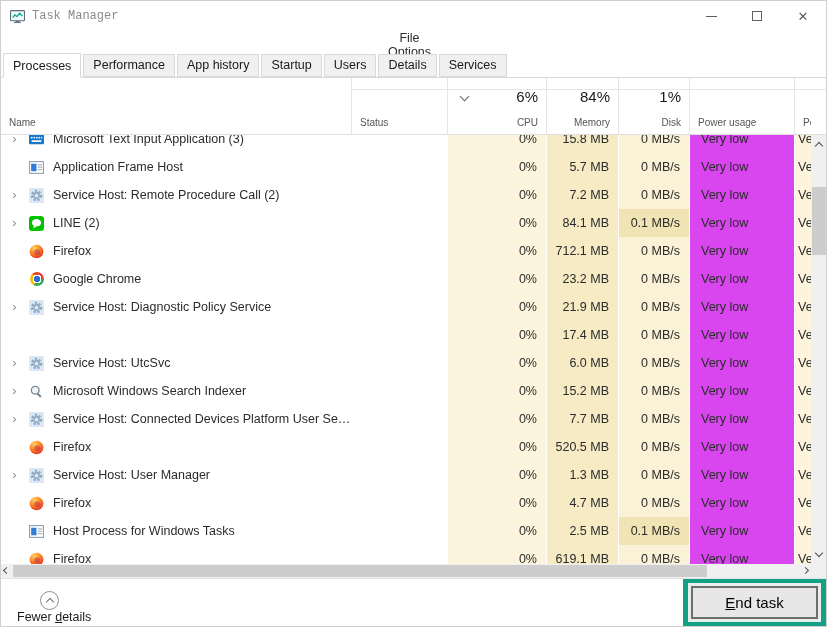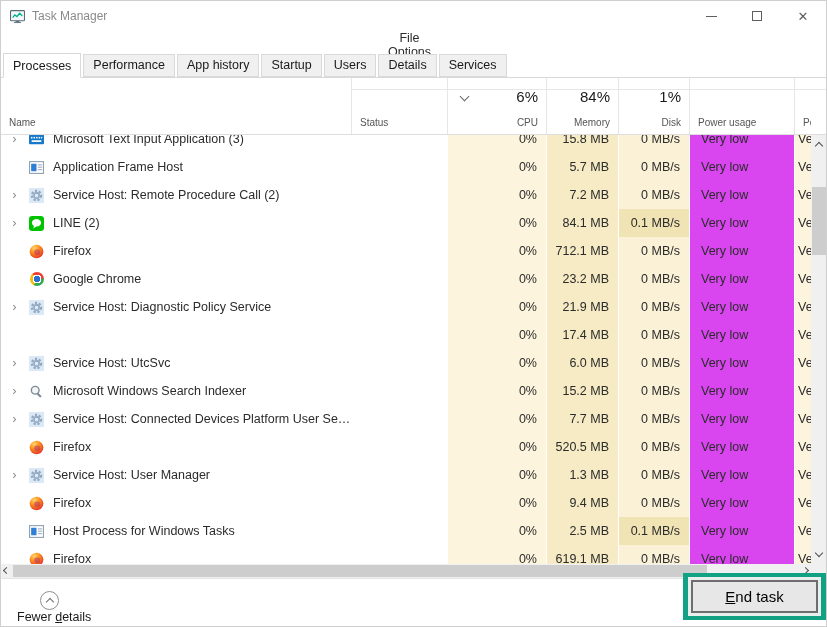--- a/index.html
+++ b/index.html
@@ -6,21 +6,21 @@
   html,body { width:827px; height:627px; overflow:hidden; background:#fff;
     font-family:"Liberation Sans", sans-serif; }
   .window { position:relative; width:827px; height:627px; background:#fff;
     border:1px solid #cfcfcf; overflow:hidden; }
 
   
   .titlebar { position:absolute; top:0; left:0; width:100%; height:30px;
     display:flex; align-items:center; padding-left:9px; }
   .app-icon { width:15px; height:15px; margin-right:7px; }
   .app-icon svg { width:100%; height:100%; display:block; }
-  .title-text { font-size:12px; color:#8a8a8a; }
+  .title-text { font-size:12px; color:#8a8a8a;font-family:Liberation Mono, monospace; }
   .win-controls { position:absolute; right:0; top:0; height:30px; display:flex; }
   .win-btn { width:46px; height:30px; display:flex; align-items:center; justify-content:center;
     color:#5f5f5f; font-size:12px; }
   .glyph-min { width:11px; height:1px; background:#5f5f5f; display:inline-block; }
   .glyph-max { width:10px; height:10px; border:1px solid #5f5f5f; display:inline-block; }
   .glyph-close { font-size:13px; color:#5f5f5f; }
 
   
   .menubar { position:absolute; top:30px; left:0; width:100%; height:22px;
     display:flex; align-items:center; padding-left:8px;flex-direction:column; }
@@ -84,21 +84,21 @@
   
   .footer { position:absolute; top:577px; left:0; width:100%; height:50px; background:#fff;
     border-top:1px solid #e3e3e3; }
   .fewer { position:absolute; left:16px; top:12px; display:flex; align-items:center; cursor:default;flex-direction:column; }
   .fewer-circle { width:19px; height:19px; border:1px solid #8f8f8f; border-radius:50%;
     display:flex; align-items:center; justify-content:center; margin-right:9px; }
   .fewer-circle .c-up { width:6px; height:6px; border-right:1.3px solid #707070; border-bottom:1.3px solid #707070;
     transform:rotate(-135deg); margin-top:3px; }
   .fewer-label { font-size:12.5px; color:#1a1a1a; }
   .underline-key { text-decoration:underline; }
-  .end-task-highlight { position:absolute; right:0; bottom:8px; width:143px; height:47px;
+  .end-task-highlight { position:absolute; right:0; bottom:2px; width:143px; height:47px;
     background:#12a182; display:flex; align-items:center; justify-content:center; }
   .end-task-btn { width:127px; height:33px; background:#e7e7e7; border:2px solid #6e6e6e;
     box-shadow:0 0 0 3px #e9efec; display:flex; align-items:center; justify-content:center;
     font-size:15px; color:#000; }
 </style>
 </head>
 <body>
 
 <div class="window">
 
@@ -444,21 +444,21 @@
                   </radialGradient>
                 </defs>
                 <circle cx="7" cy="7" r="6.4" fill="url(#fxg)"></circle>
                 <circle cx="7.6" cy="7.8" r="2.8" fill="#a7226e" opacity="0.45"></circle>
               </svg>
             </span>
             <span class="pname">Firefox</span>
           </div>
           <div class="cell status"></div>
           <div class="cell num cpu">0%</div>
-          <div class="cell num mem">9.4 MB</div>
+          <div class="cell num mem">4.7 MB</div>
           <div class="cell num disk">0 MB/s</div>
           <div class="cell pow">Very low</div>
           <div class="cell trend">Ve</div>
         </div>
         <div class="prow">
           <div class="cell name">
             <span class="chev"></span>
             <span class="ic">
               <svg viewBox="0 0 14 14">
                 <rect x="0.5" y="1.5" width="13" height="11" fill="#fff" stroke="#8fa0af"></rect>

